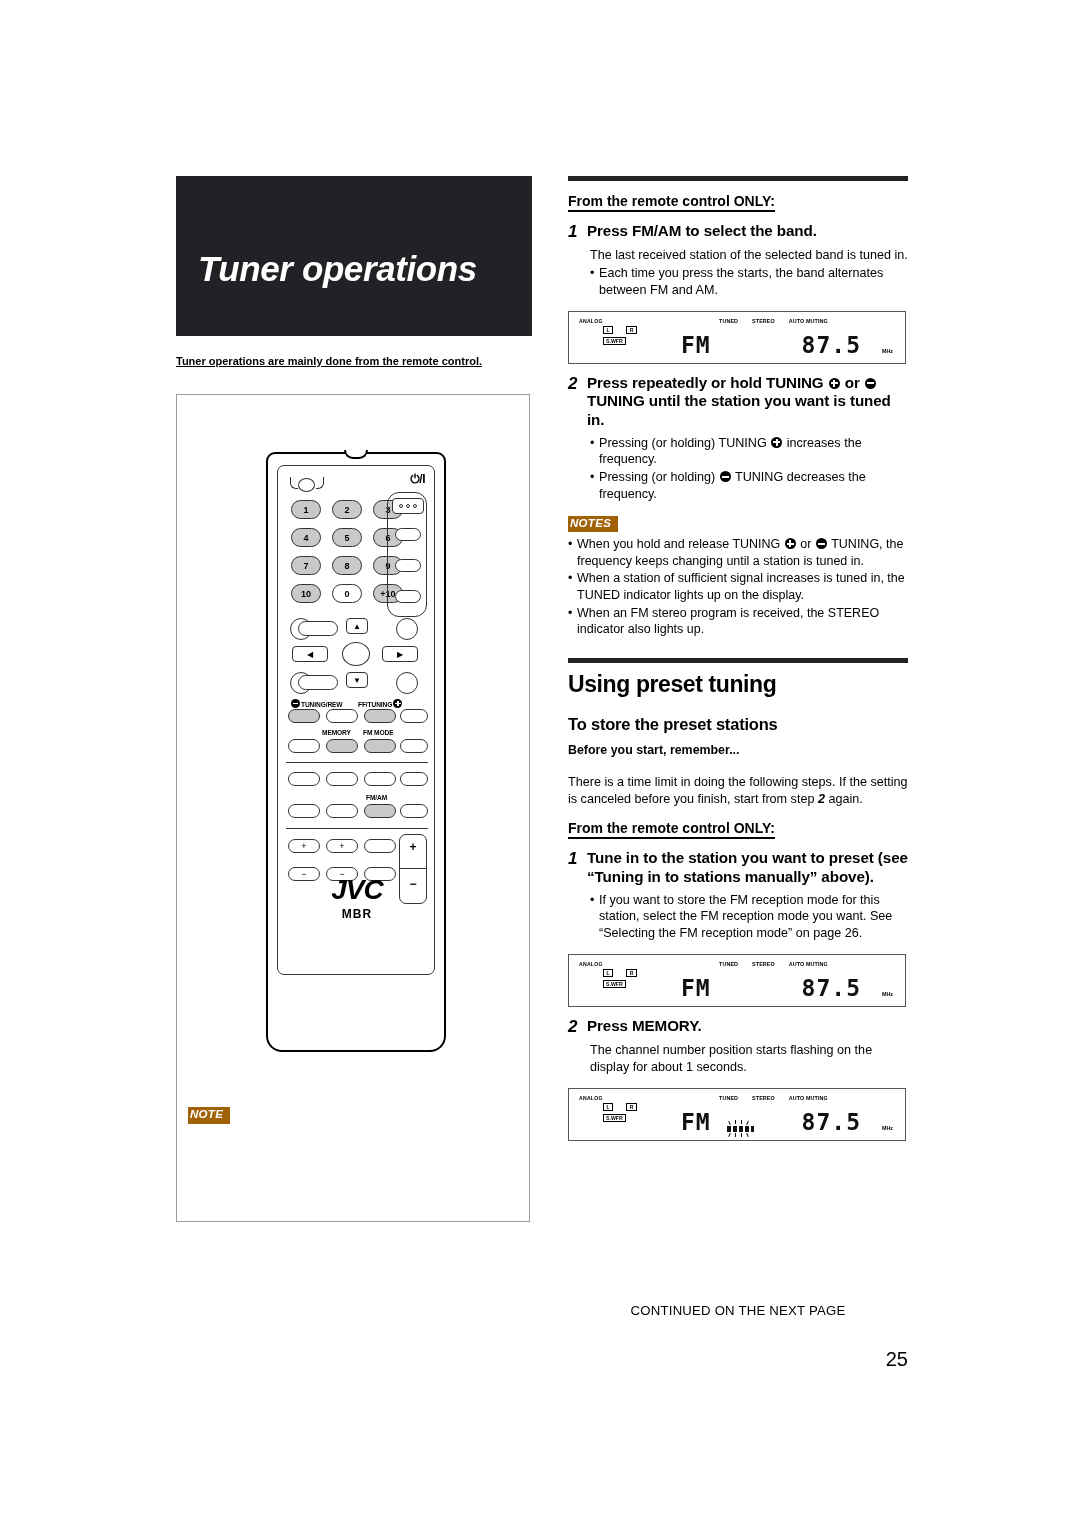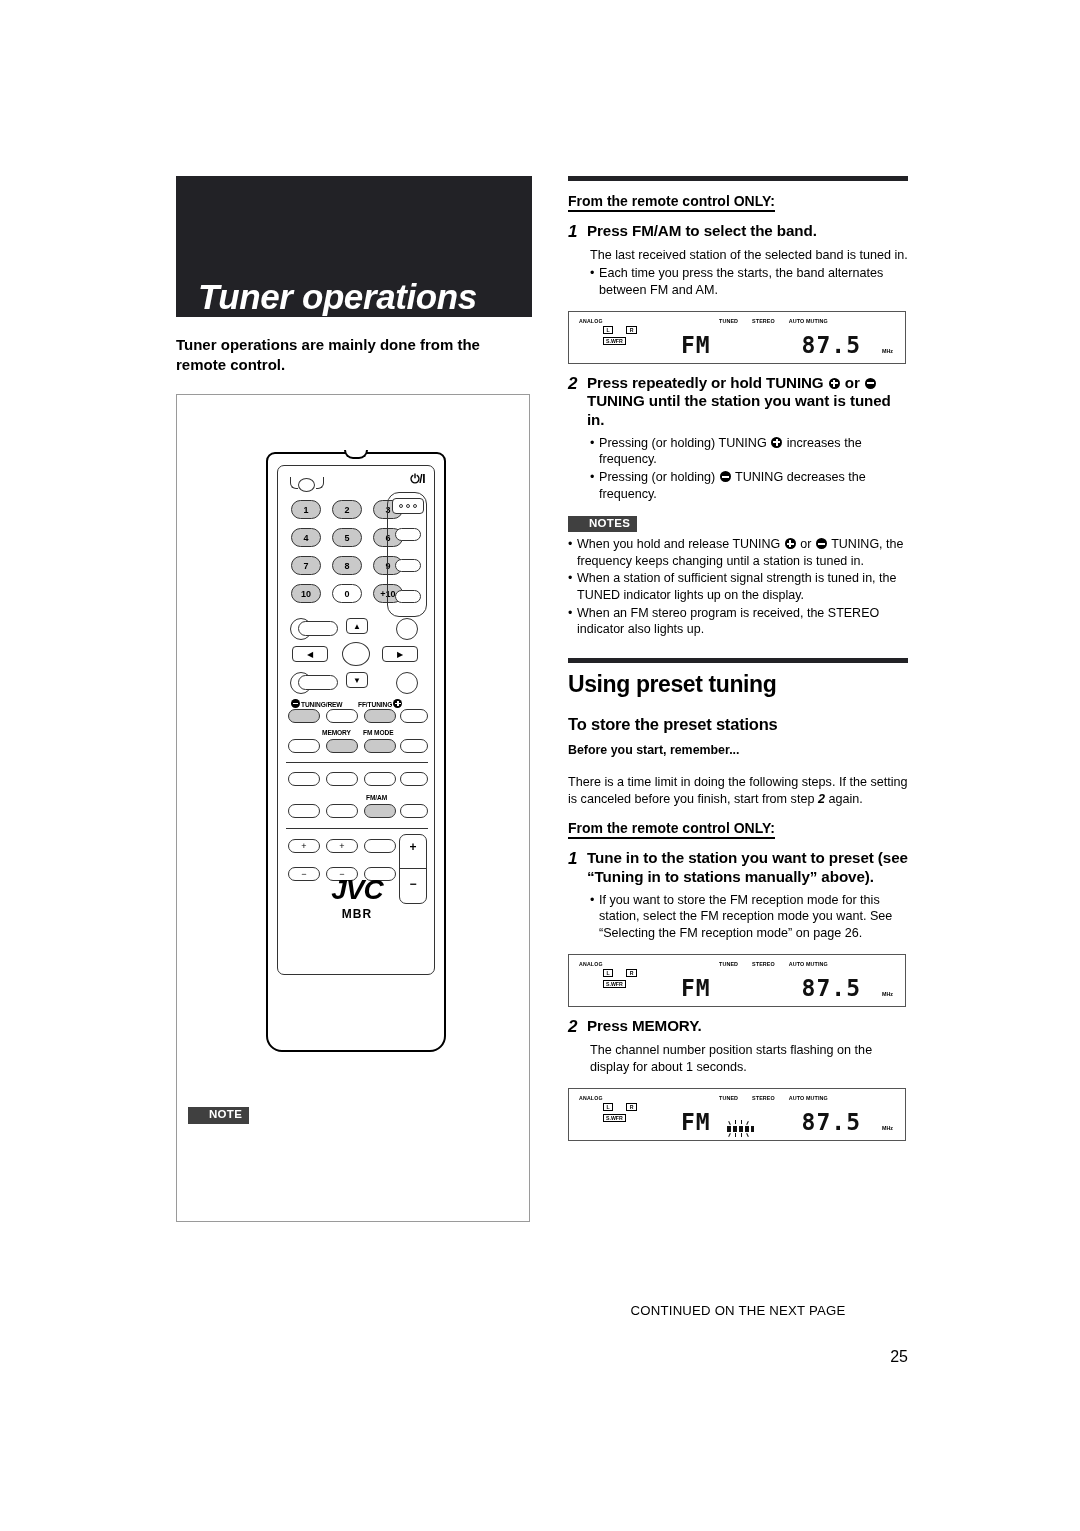--- a/index.html
+++ b/index.html
@@ -2,31 +2,31 @@
 <html><head>
 <meta charset="utf-8">
 <style>
   html,body{margin:0;padding:0;background:#fff;}
   body{width:1080px;height:1531px;position:relative;font-family:"Liberation Sans",sans-serif;color:#000;}
   .page{position:absolute;left:0;top:0;width:1080px;height:1531px;background:#fff;overflow:hidden;}
 
   
   .col-left{position:absolute;left:176px;top:176px;width:356px;}
 
-  .title-block{width:356px;height:141px;background:#222226;display:flex;align-items:flex-end;}
+  .title-block{width:356px;height:160px;background:#222226;display:flex;align-items:center;}
   .title-block .t{font-style:italic;font-weight:bold;font-size:35px;color:#fff;letter-spacing:-0.4px;
                   padding:26px 0 0 22px;white-space:nowrap;}
 
-  .intro{font-size:15px;font-weight:bold;line-height:1.35;margin-top:18px;width:356px;}
+  .intro{font-size:11px;font-weight:bold;line-height:1.35;margin-top:18px;width:356px;text-decoration:underline;}
 
   .remote-box{position:absolute;left:176px;top:394px;width:354px;height:828px;border:1px solid #9a9a9a;box-sizing:border-box;}
 
   .note-box{position:absolute;left:188px;top:1104px;width:332px;height:107px;background:#fff;}
-  .tagbox{display:inline-block;background:#404040;color:#fff;font-size:11.5px;font-weight:bold;
-          padding:2px 7px 3px 21px;letter-spacing:.3px;line-height:1;}
+  .tagbox{display:inline-block;background:#a16207;color:#fff;font-size:11.5px;font-weight:bold;
+          padding:2px 7px 3px 2px;letter-spacing:.3px;line-height:1;font-style:italic;}
   .note-text{font-size:12.4px;line-height:1.33;margin-top:6px;}
 
   
   .remote{position:absolute;left:266px;top:452px;width:180px;height:600px;}
   .rc-body{position:absolute;left:0;top:0;width:180px;height:600px;
            border:2.5px solid #000;border-radius:9px 9px 16px 16px;background:#fff;box-sizing:border-box;}
   .rc-notch{position:absolute;left:78px;top:-2px;width:24px;height:9px;background:#fff;
             border-left:2.5px solid #000;border-right:2.5px solid #000;border-bottom:2.5px solid #000;
             border-radius:0 0 9px 9px;box-sizing:border-box;}
   .rc-inner{position:absolute;left:11px;top:13px;width:158px;height:510px;border:1.3px solid #333;
@@ -105,21 +105,21 @@
             letter-spacing:1px;color:#111;line-height:1;}
   .lcd-freq{position:absolute;right:44px;top:22px;font-family:"DejaVu Sans Mono",monospace;font-size:23px;font-weight:bold;
             letter-spacing:1px;color:#111;line-height:1;}
   .lcd-mhz{position:absolute;right:12px;top:36px;font-size:5.4px;font-weight:bold;}
   .lcd-flash{position:absolute;left:152px;top:32px;width:40px;height:16px;}
   .lcd-flash .seg{position:absolute;left:6px;top:5px;width:27px;height:6px;
         background:repeating-linear-gradient(90deg,#111 0 4px,#fff 4px 6px);}
   .lcd-flash .ray{position:absolute;background:#111;width:1px;height:4px;}
 
   .continued{position:absolute;left:568px;top:1303px;width:340px;text-align:center;font-size:13.2px;letter-spacing:.2px;}
-  .pageno{position:absolute;left:568px;top:1348px;width:340px;text-align:right;font-size:16px;}
+  .pageno{position:absolute;left:568px;top:1348px;width:340px;text-align:right;font-size:20px;}
 </style>
 </head>
 <body>
 
 <div class="page">
 
   <div class="col-left">
     <div class="title-block">
       <div class="t">Tuner operations</div>
     </div>
@@ -304,21 +304,21 @@
           <div>
             <span>When you hold and release TUNING</span>
             <span class="cg plus"></span>
             <span>or</span>
             <span class="cg"></span>
             <span>TUNING, the frequency keeps changing until a station is tuned in.</span>
           </div>
         </div>
         <div class="bul">
             <div class="d">•</div>
-            <div>When a station of sufficient signal strength is tuned in, the TUNED indicator lights up on the display.</div>
+            <div>When a station of sufficient signal increases is tuned in, the TUNED indicator lights up on the display.</div>
           </div>
         <div class="bul">
             <div class="d">•</div>
             <div>When an FM stereo program is received, the STEREO indicator also lights up.</div>
           </div>
       </div>
     </div>
 
     <div class="rule" style="margin-top:20px"></div>
     <h2 class="sec">Using preset tuning</h2>

